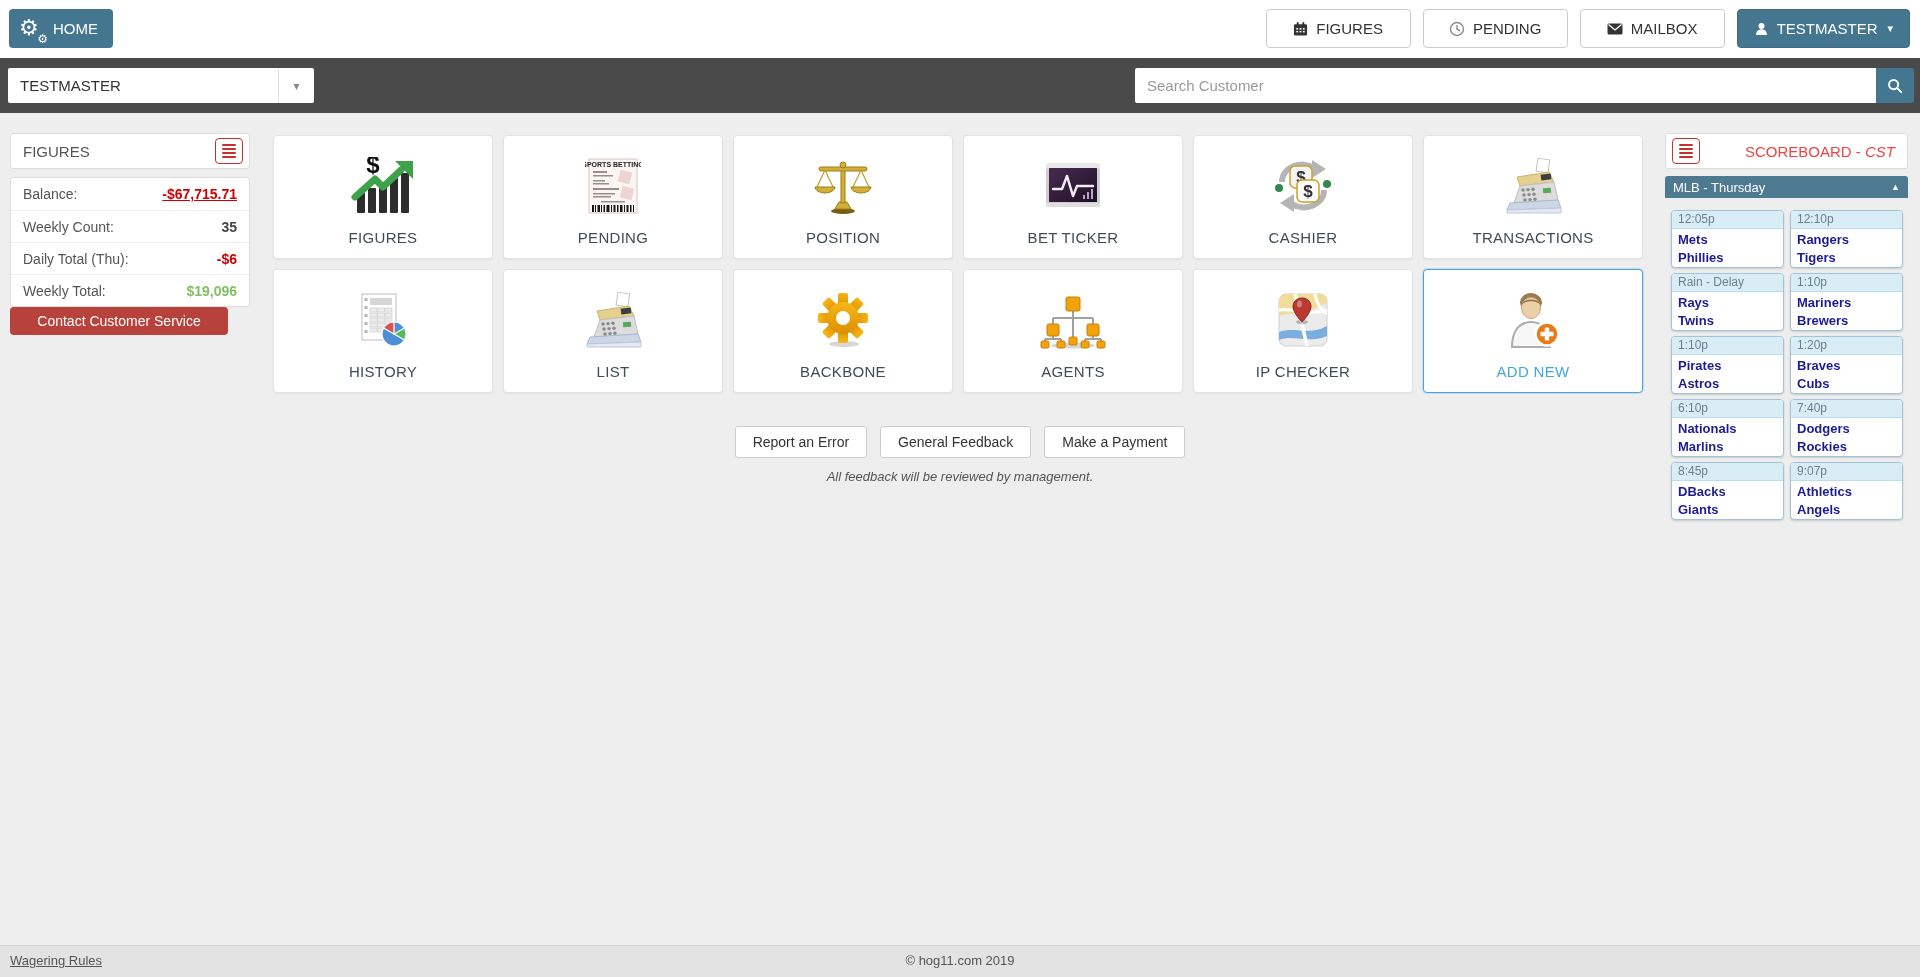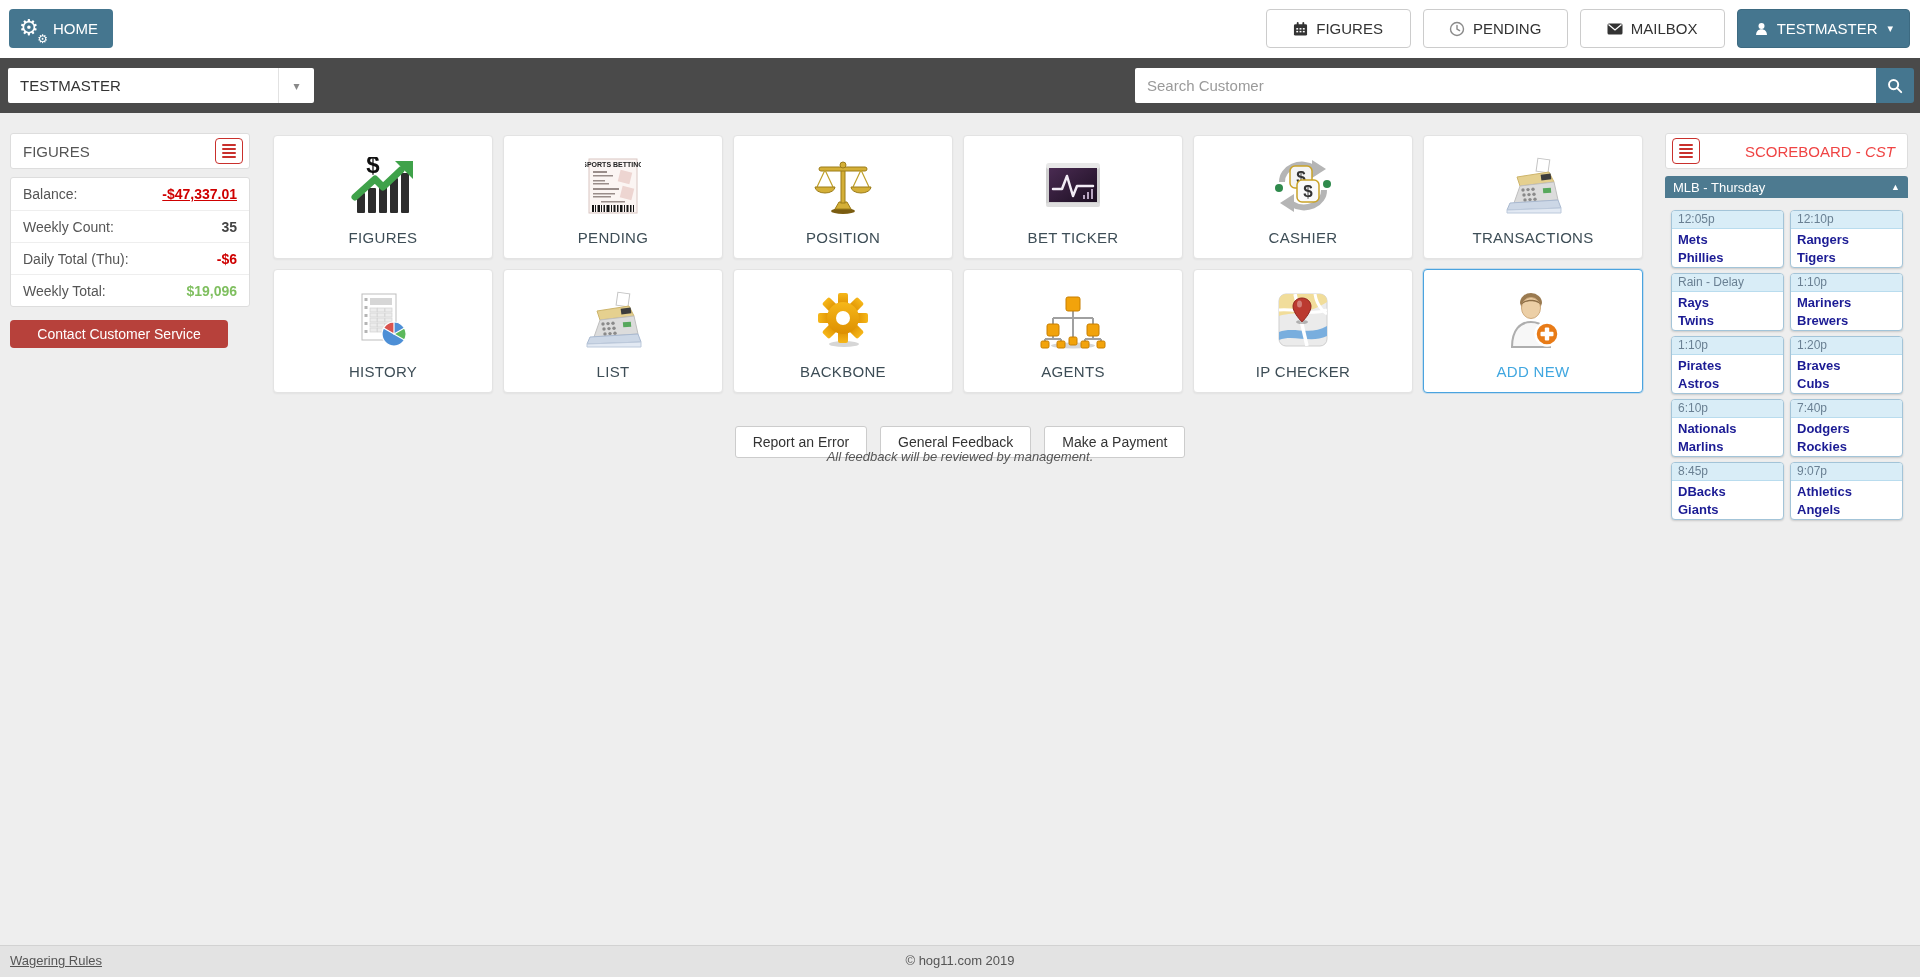--- a/index.html
+++ b/index.html
@@ -58,38 +58,38 @@
   
   .figures-panel { position:absolute; left:10px; top:20px; width:240px; }
   .stats-box { margin-top:8px; }
   .stat-row { height:32px; display:flex; align-items:center; justify-content:space-between; padding:0 12px; font-size:14px; color:#555; border-top:1px solid #eee;gap:30px; }
   .stat-row:first-child { border-top:none; }
   .v-balance { color:#cf0000; font-weight:bold; text-decoration:underline; }
   .v-count { color:#444; font-weight:bold; }
   .v-daily { color:#cf0000; font-weight:bold; }
   .v-weekly { color:#7fbf5f; font-weight:bold; }
   .contact-btn {
-    margin-top:13px; width:218px; height:28px; background:#b7413b; color:#fff;
+    margin-top:0; width:218px; height:28px; background:#b7413b; color:#fff;
     border:none; border-radius:4px; font-size:14px; cursor:pointer; font-family:inherit;text-align:center;
   }
   
   .tiles { position:absolute; left:273px; top:22px; display:grid; grid-template-columns:repeat(6,220px); grid-auto-rows:124px; gap:10px; }
   .tile {
     background:#fff; border:1px solid #e3e3e3; border-radius:4px;
     box-shadow:0 1px 2px rgba(0,0,0,.05);
     display:flex; flex-direction:column; align-items:center; cursor:pointer;
   }
   .tile-icon { flex:1; display:flex; align-items:center; justify-content:center; padding-top:6px; }
   .tile-label { font-size:15px; color:#3d4d56; letter-spacing:.3px; padding-bottom:12px; }
   .tile-addnew { border:1px solid #4aa3df; box-shadow:0 0 0 1px rgba(74,163,223,.25); }
   .tile-addnew .tile-label { color:#41a7e0; }
   
   .feedback-row { position:absolute; left:0; top:313px; width:1920px; display:flex; justify-content:center; gap:13px; }
   .fb-btn { height:32px; padding:0 17px; background:#fff; border:1px solid #ccc; border-radius:3px; font-size:14px; color:#333; cursor:pointer; font-family:inherit; }
-  .feedback-note { position:absolute; left:0; top:336px; width:1920px; text-align:center; font-size:13px; font-style:italic; color:#555; }
+  .feedback-note { position:absolute; left:0; top:356px; width:1920px; text-align:center; font-size:13px; font-style:italic; color:#555; }
   
   .scoreboard { position:absolute; left:1665px; top:20px; width:243px; }
   .sb-header { padding:0 12px 0 6px; }
   .sb-title { font-size:15px; color:#ef4444; }
   .sb-tz { font-style:italic; }
   .mlb-bar {
     margin-top:7px; height:22px; background:#4d7a90; border-radius:3px 3px 0 0;
     display:flex; align-items:center; justify-content:space-between; padding:0 8px;
     color:#fff; font-size:13px; cursor:pointer;
   }
@@ -181,21 +181,21 @@
       <button class="menu-btn">
         <span class="mbar"></span>
         <span class="mbar"></span>
         <span class="mbar"></span>
         <span class="mbar"></span>
       </button>
     </div>
     <div class="panel-box stats-box">
       <div class="stat-row">
         <span>Balance:</span>
-        <span class="v-balance">-$47,337.01</span>
+        <span class="v-balance">-$67,715.71</span>
       </div>
       <div class="stat-row">
         <span>Weekly Count:</span>
         <span class="v-count">35</span>
       </div>
       <div class="stat-row">
         <span>Daily Total (Thu):</span>
         <span class="v-daily">-$6</span>
       </div>
       <div class="stat-row">

